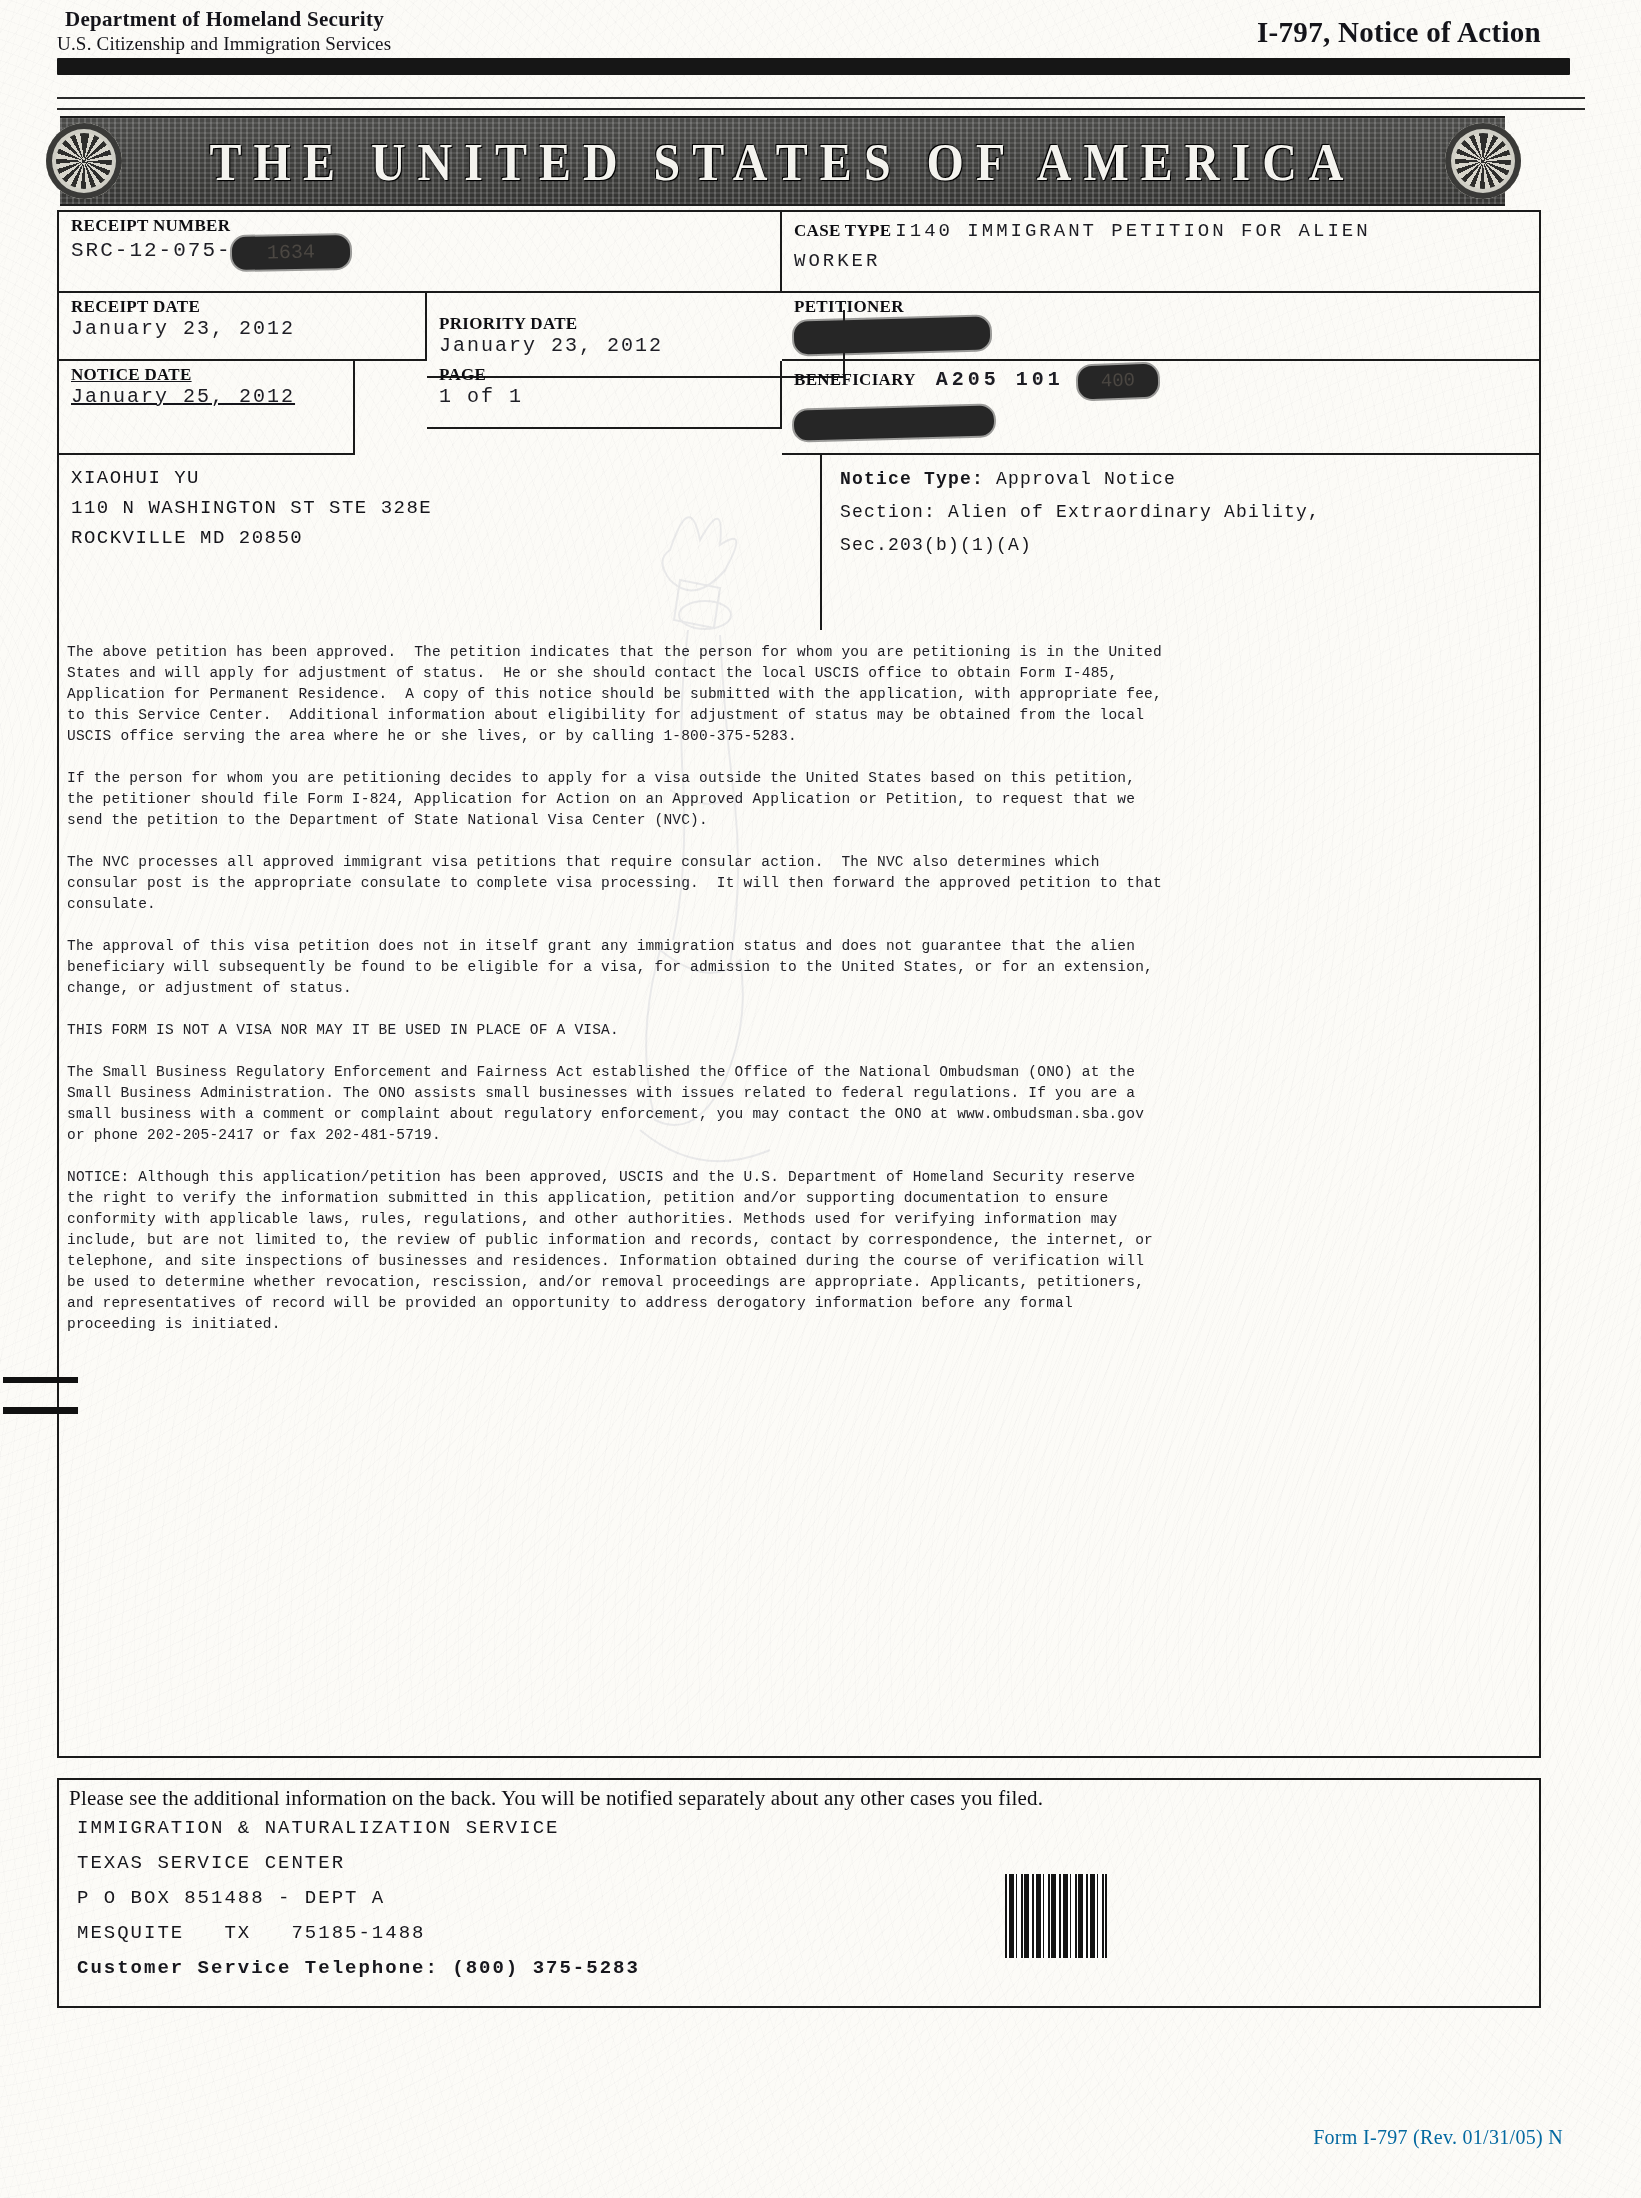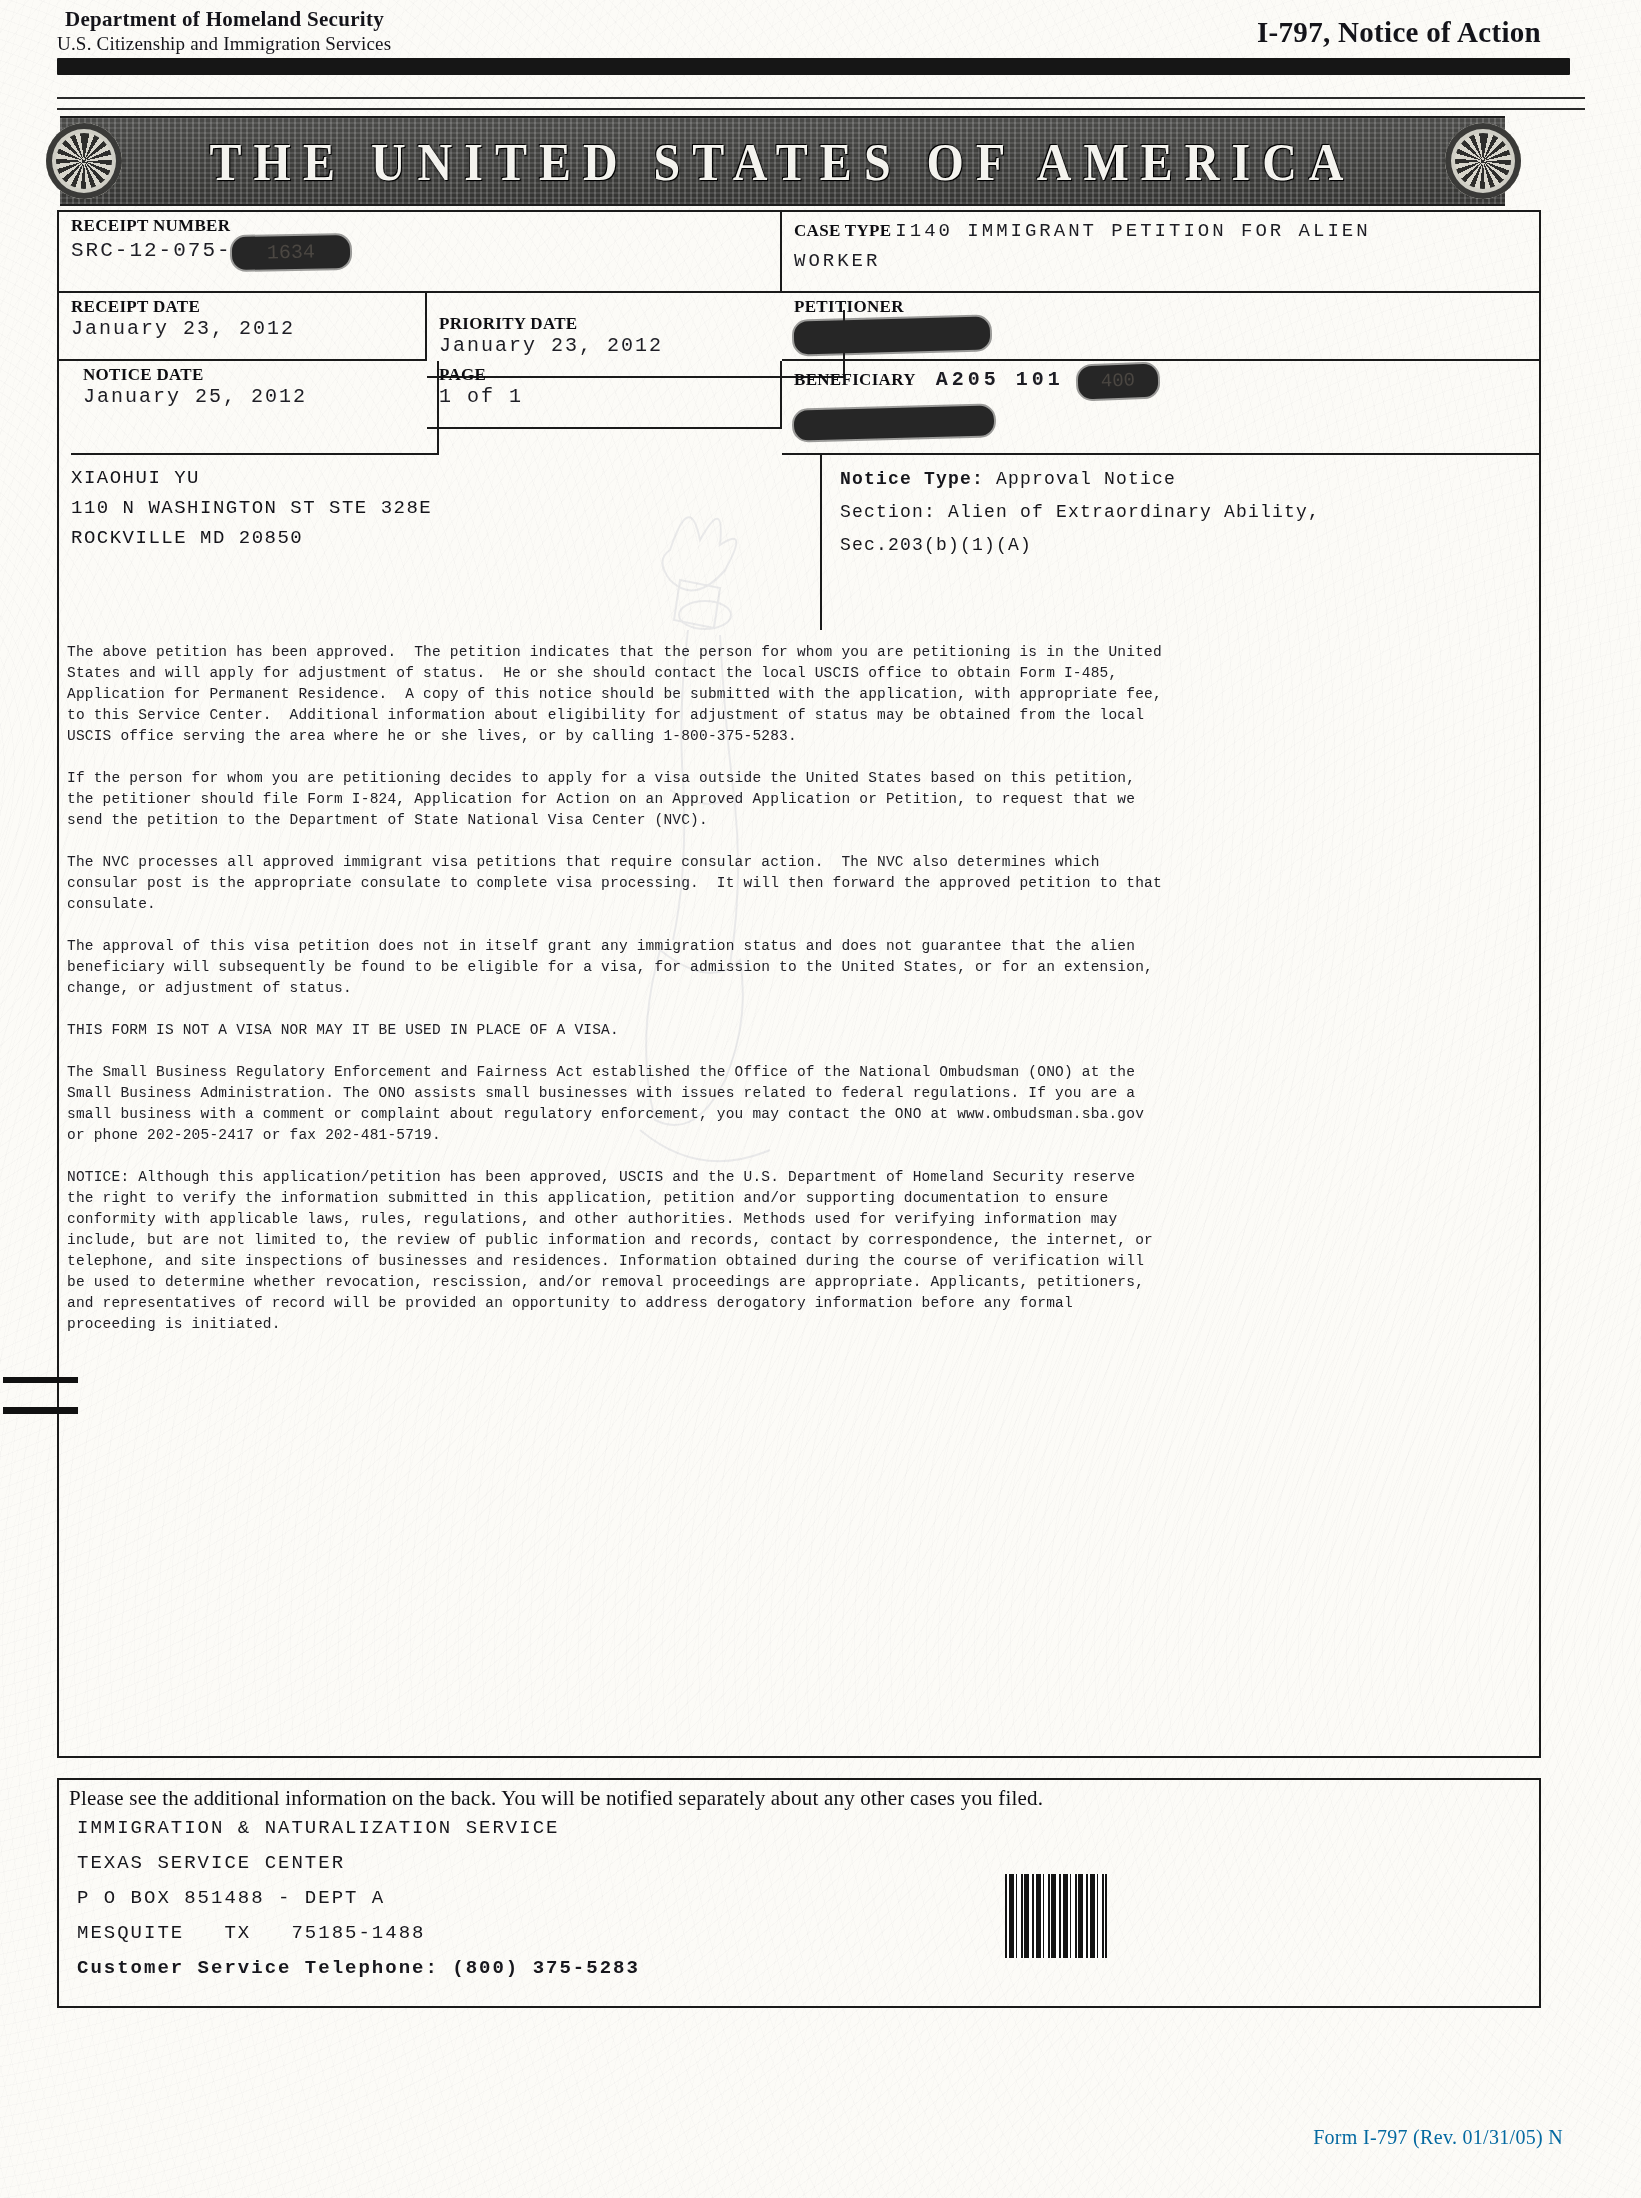--- a/index.html
+++ b/index.html
@@ -139,21 +139,21 @@
   </div>
   <div class="cell bR bB" style="left:368px;top:98px;width:418px;height:68px;">
     <div class="lbl">PRIORITY DATE</div>
     <div class="mono val">January 23, 2012</div>
   </div>
   <div class="cell bB" style="left:723px;top:81px;width:759px;height:68px;">
     <div class="lbl">PETITIONER</div>
     <span class="redact" style="width:196px;height:33px;margin-top:2px;transform:rotate(-1.5deg);"></span>
   </div>
 
-  <div class="cell bR bB" style="left:12px;top:149px;width:368px;height:94px;">
+  <div class="cell bR bB" style="left:0;top:149px;width:296px;height:94px;text-decoration:underline;">
     <div class="lbl">NOTICE DATE</div>
     <div class="mono val">January 25, 2012</div>
   </div>
   <div class="cell bR bB" style="left:368px;top:149px;width:355px;height:68px;">
     <div class="lbl">PAGE</div>
     <div class="mono val">1 of 1</div>
   </div>
   <div class="cell bB" style="left:723px;top:149px;width:759px;height:94px;">
     <div>
       <span class="lbl">BENEFICIARY</span>

